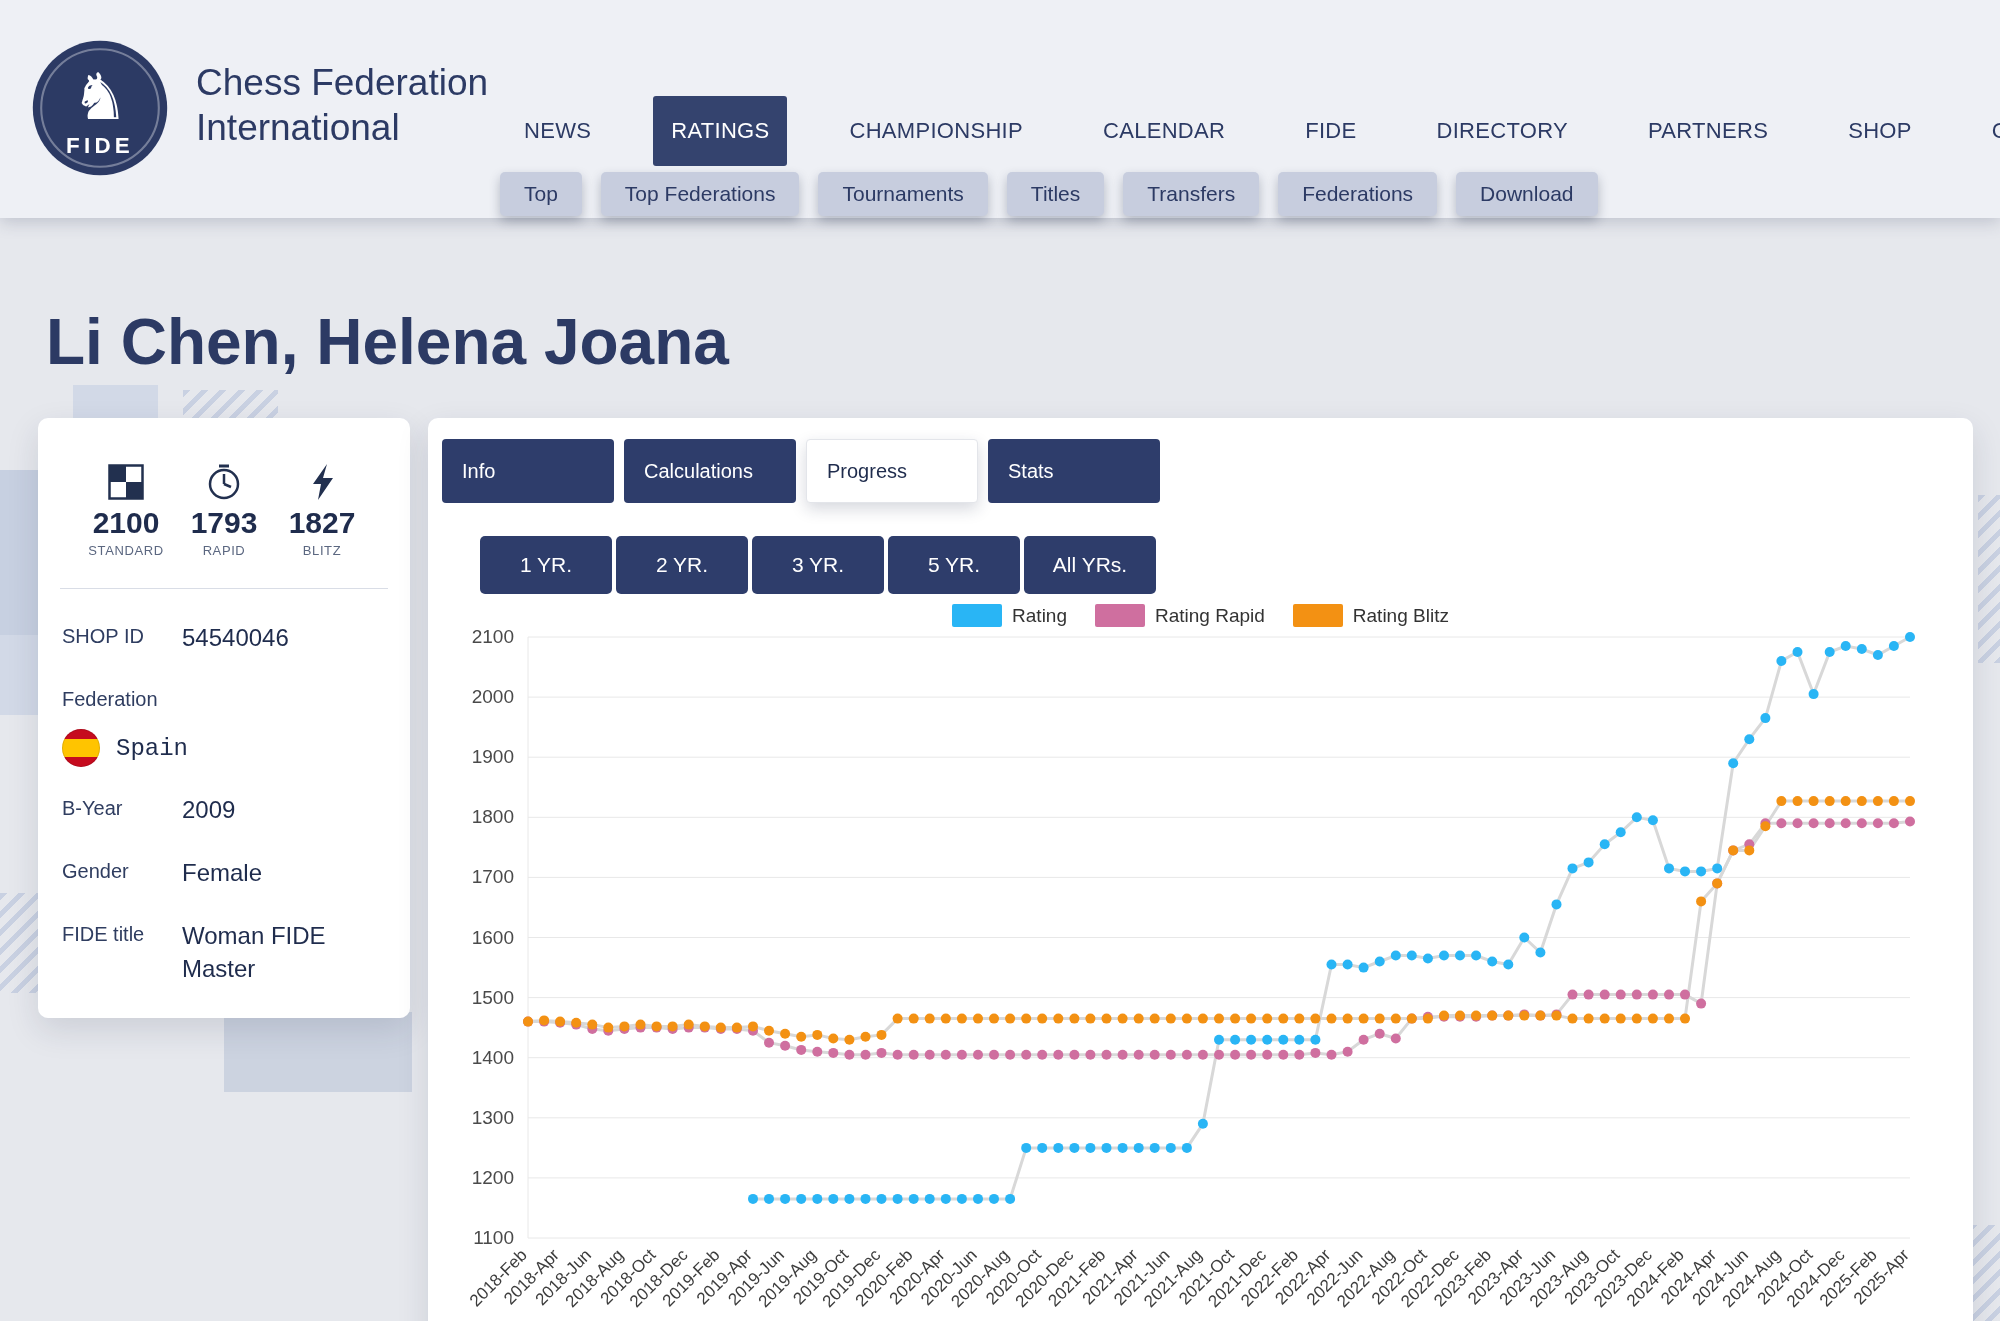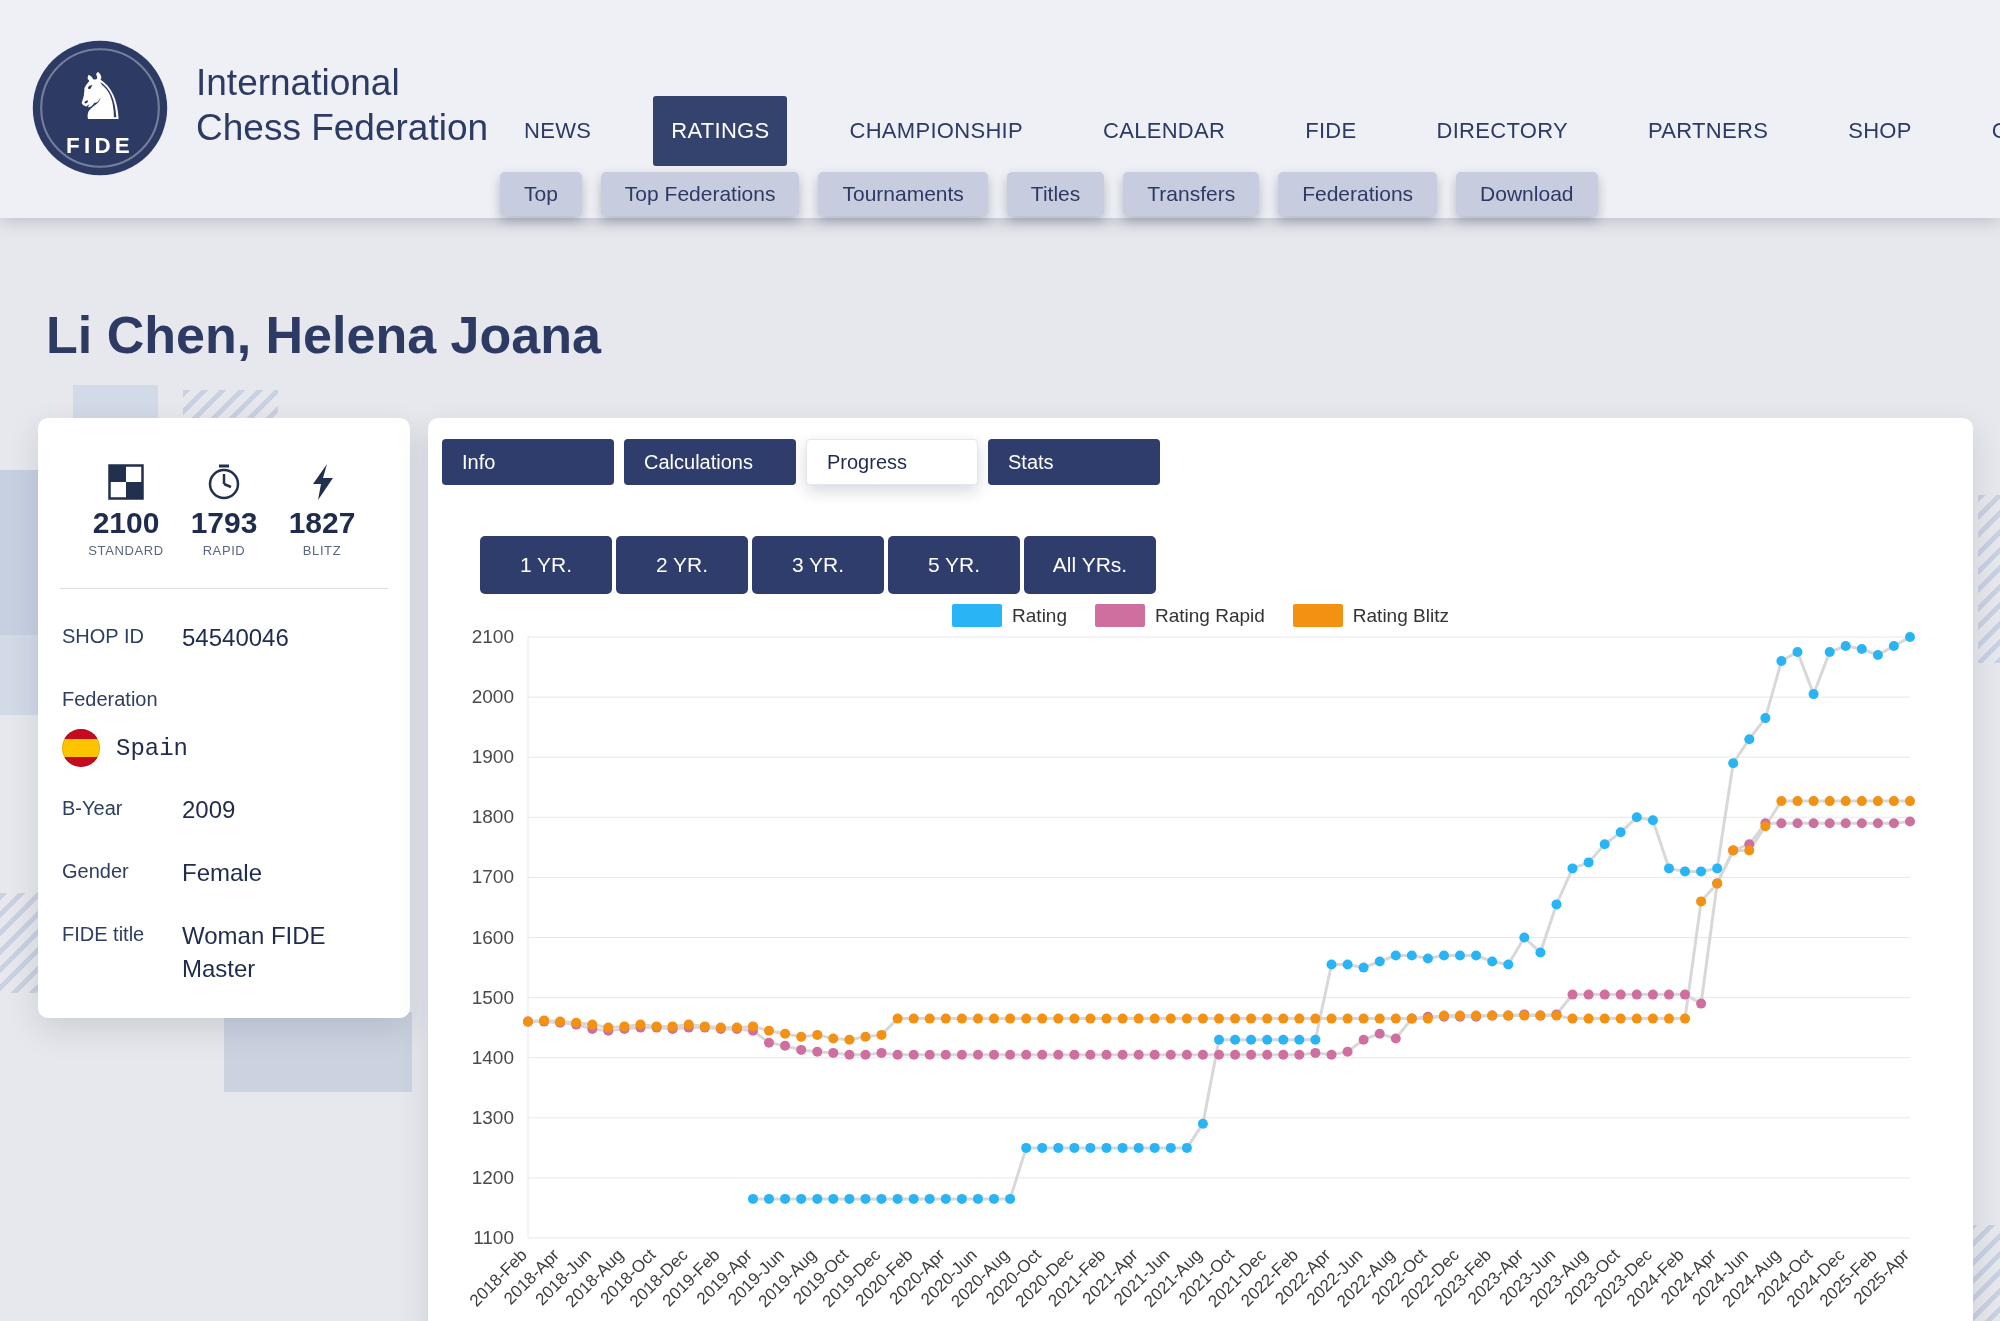--- a/index.html
+++ b/index.html
@@ -46,21 +46,21 @@
   .subnav { position:absolute; left:500px; top:172px; display:flex; gap:19px; }
   .subnav-btn {
     background:#c7cdde; color:#2c3a64; font-size:21px;
     padding:10px 24px; border-radius:5px; cursor:pointer; white-space:nowrap;
     box-shadow:0 5px 11px rgba(30,40,70,.28);
   }
 
   
   .page-title {
     position:absolute; left:46px; top:305px; z-index:2;
-    font-size:52px; font-weight:700; color:#2c3a64;
+    font-size:64px; font-weight:700; color:#2c3a64;
   }
 
   
   .profile-card {
     position:absolute; left:38px; top:418px; width:372px; height:600px;
     background:#fff; border-radius:10px; z-index:2;
     box-shadow:0 12px 32px rgba(30,40,70,.13);
   }
   .ratings-row { display:flex; justify-content:space-between; padding:44px 42px 0; }
   .rating { text-align:center; width:92px; }
@@ -81,21 +81,21 @@
   }
 
   
   .content-card {
     position:absolute; left:428px; top:418px; width:1545px; height:940px;
     background:#fff; border-radius:10px; z-index:2;
     box-shadow:0 12px 32px rgba(30,40,70,.13);
   }
   .tabs { position:absolute; left:14px; top:21px; display:flex; gap:10px; }
   .tab {
-    min-width:172px; height:46px; background:#2e3d6b; color:#fff;
+    min-width:172px; height:64px; background:#2e3d6b; color:#fff;
     font-size:20px; display:flex; align-items:center; padding:0 20px;
     border-radius:4px; cursor:pointer;
   }
   .tab.active {
     background:#fff; color:#1f2c4d; border:1px solid #e3e5ea;
     box-shadow:0 6px 16px rgba(30,40,70,.18);
   }
   .ranges { position:absolute; left:52px; top:118px; display:flex; gap:4px; }
   .range-btn {
     min-width:132px; height:58px; background:#2e3d6b; color:#fff; font-size:21px;
@@ -127,22 +127,22 @@
 <div class="header">
   <div class="logo">
     <svg viewBox="0 0 100 100" width="140" height="140">
       <circle cx="50" cy="50" r="48" fill="#2c3a64"></circle>
       <circle cx="50" cy="50" r="42" fill="none" stroke="#ffffff" stroke-width="1.5" opacity="0.35"></circle>
       <text x="50" y="58" text-anchor="middle" font-size="46" fill="#ffffff">♞</text>
       <text x="50" y="82" text-anchor="middle" font-size="16" font-weight="bold" letter-spacing="3" fill="#ffffff">FIDE</text>
     </svg>
   </div>
   <div class="brand">
+    <div>Chess Federation</div>
     <div>International</div>
-    <div>Chess Federation</div>
   </div>
   <div class="main-nav">
     <div class="nav-item">NEWS</div>
     <div class="nav-item active">RATINGS</div>
     <div class="nav-item">CHAMPIONSHIP</div>
     <div class="nav-item">CALENDAR</div>
     <div class="nav-item">FIDE</div>
     <div class="nav-item">DIRECTORY</div>
     <div class="nav-item">PARTNERS</div>
     <div class="nav-item">SHOP</div>

